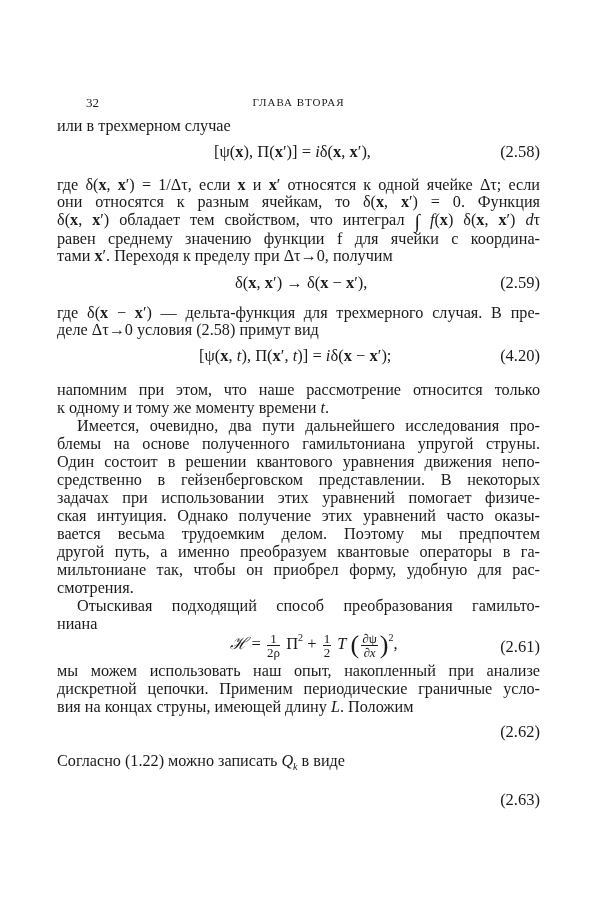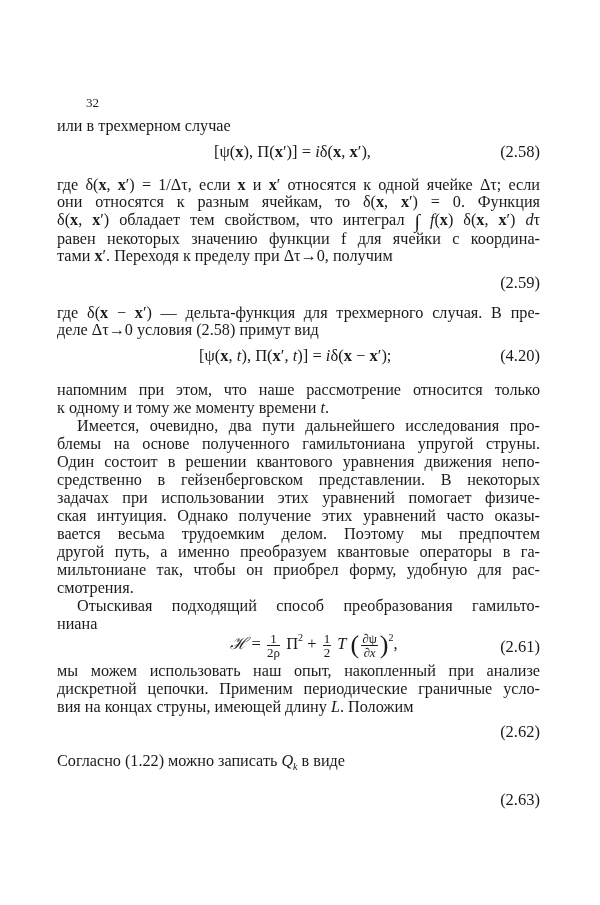--- a/index.html
+++ b/index.html
@@ -32,36 +32,38 @@
   .sum .s { font-size:16px; }
   .sum .k { font-size:10px; font-style:italic; }
 </style>
 </head>
 <body>
 
 <div class="page">
 
   <div class="header">
     <span class="num">32</span>
+    <span class="title">ГЛАВА ВТОРАЯ</span>
   </div>
 
   <div class="line" style="top:118px">или в трехмерном случае</div>
 
   <div class="eq" style="top:142px">
     <span class="body" style="left:157px">[ψ(<b class="v">x</b>), Π(<b class="v">x</b>′)] = <i>i</i>δ(<b class="v">x</b>, <b class="v">x</b>′),</span>
     <span class="no">(2.58)</span>
   </div>
 
   <div class="line just" style="top:177px">где δ(<b class="v">x</b>, <b class="v">x</b>′) = 1/Δτ, если <b class="v">x</b> и <b class="v">x</b>′ относятся к одной ячейке Δτ; если</div>
   <div class="line just" style="top:194px">они относятся к разным ячейкам, то δ(<b class="v">x</b>, <b class="v">x</b>′) = 0. Функция</div>
   <div class="line just" style="top:212px">δ(<b class="v">x</b>, <b class="v">x</b>′) обладает тем свойством, что интеграл <span class="int">∫</span> <i>f</i>(<b class="v">x</b>) δ(<b class="v">x</b>, <b class="v">x</b>′) <i>d</i>τ</div>
-  <div class="line just" style="top:231px">равен некоторых значению функции f для ячейки с координа-</div>
+  <div class="line just" style="top:231px">равен среднему значению функции f для ячейки с координа-</div>
   <div class="line" style="top:248px">тами <b class="v">x</b>′. Переходя к пределу при Δτ→0, получим</div>
 
   <div class="eq" style="top:273px">
+    <span class="body" style="left:178px">δ(<b class="v">x</b>, <b class="v">x</b>′) → δ(<b class="v">x</b> − <b class="v">x</b>′),</span>
     <span class="no">(2.59)</span>
   </div>
 
   <div class="line just" style="top:305px">где δ(<b class="v">x</b> − <b class="v">x</b>′) — дельта-функция для трехмерного случая. В пре-</div>
   <div class="line" style="top:322px">деле Δτ→0 условия (2.58) примут вид</div>
 
   <div class="eq" style="top:346px">
     <span class="body" style="left:142px">[ψ(<b class="v">x</b>, <i>t</i>), Π(<b class="v">x</b>′, <i>t</i>)] = <i>i</i>δ(<b class="v">x</b> − <b class="v">x</b>′);</span>
     <span class="no">(4.20)</span>
   </div>

